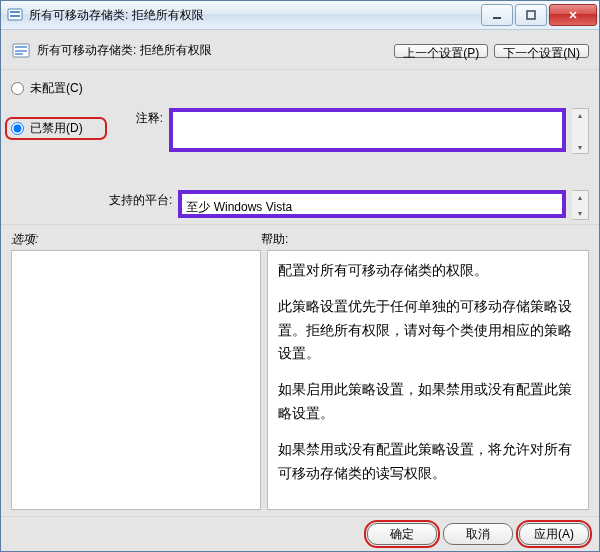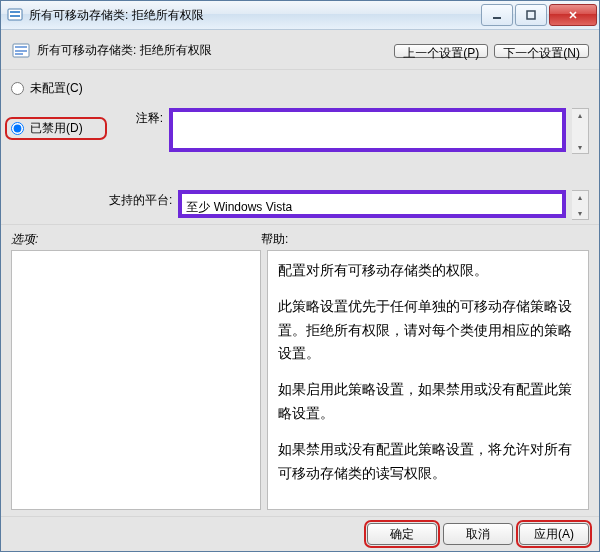--- a/index.html
+++ b/index.html
@@ -215,21 +215,21 @@
     padding: 6px 10px;
     display: flex;
     justify-content: flex-end;
     gap: 6px;
   }
   .footer button {
     min-width: 70px;
     height: 22px;
     font-size: 12px;
     border: 1px solid #707070;
-    border-radius: 4px;
+    border-radius: 10px;
     background: linear-gradient(to bottom, #fefefe, #e9e9e9);
     padding: 0 8px;
   }
   .footer button.hl {
     outline: 2px solid #d02020;
     outline-offset: 1px;
   }
   .scroll-stub {
     display:flex; flex-direction:column;
   }

